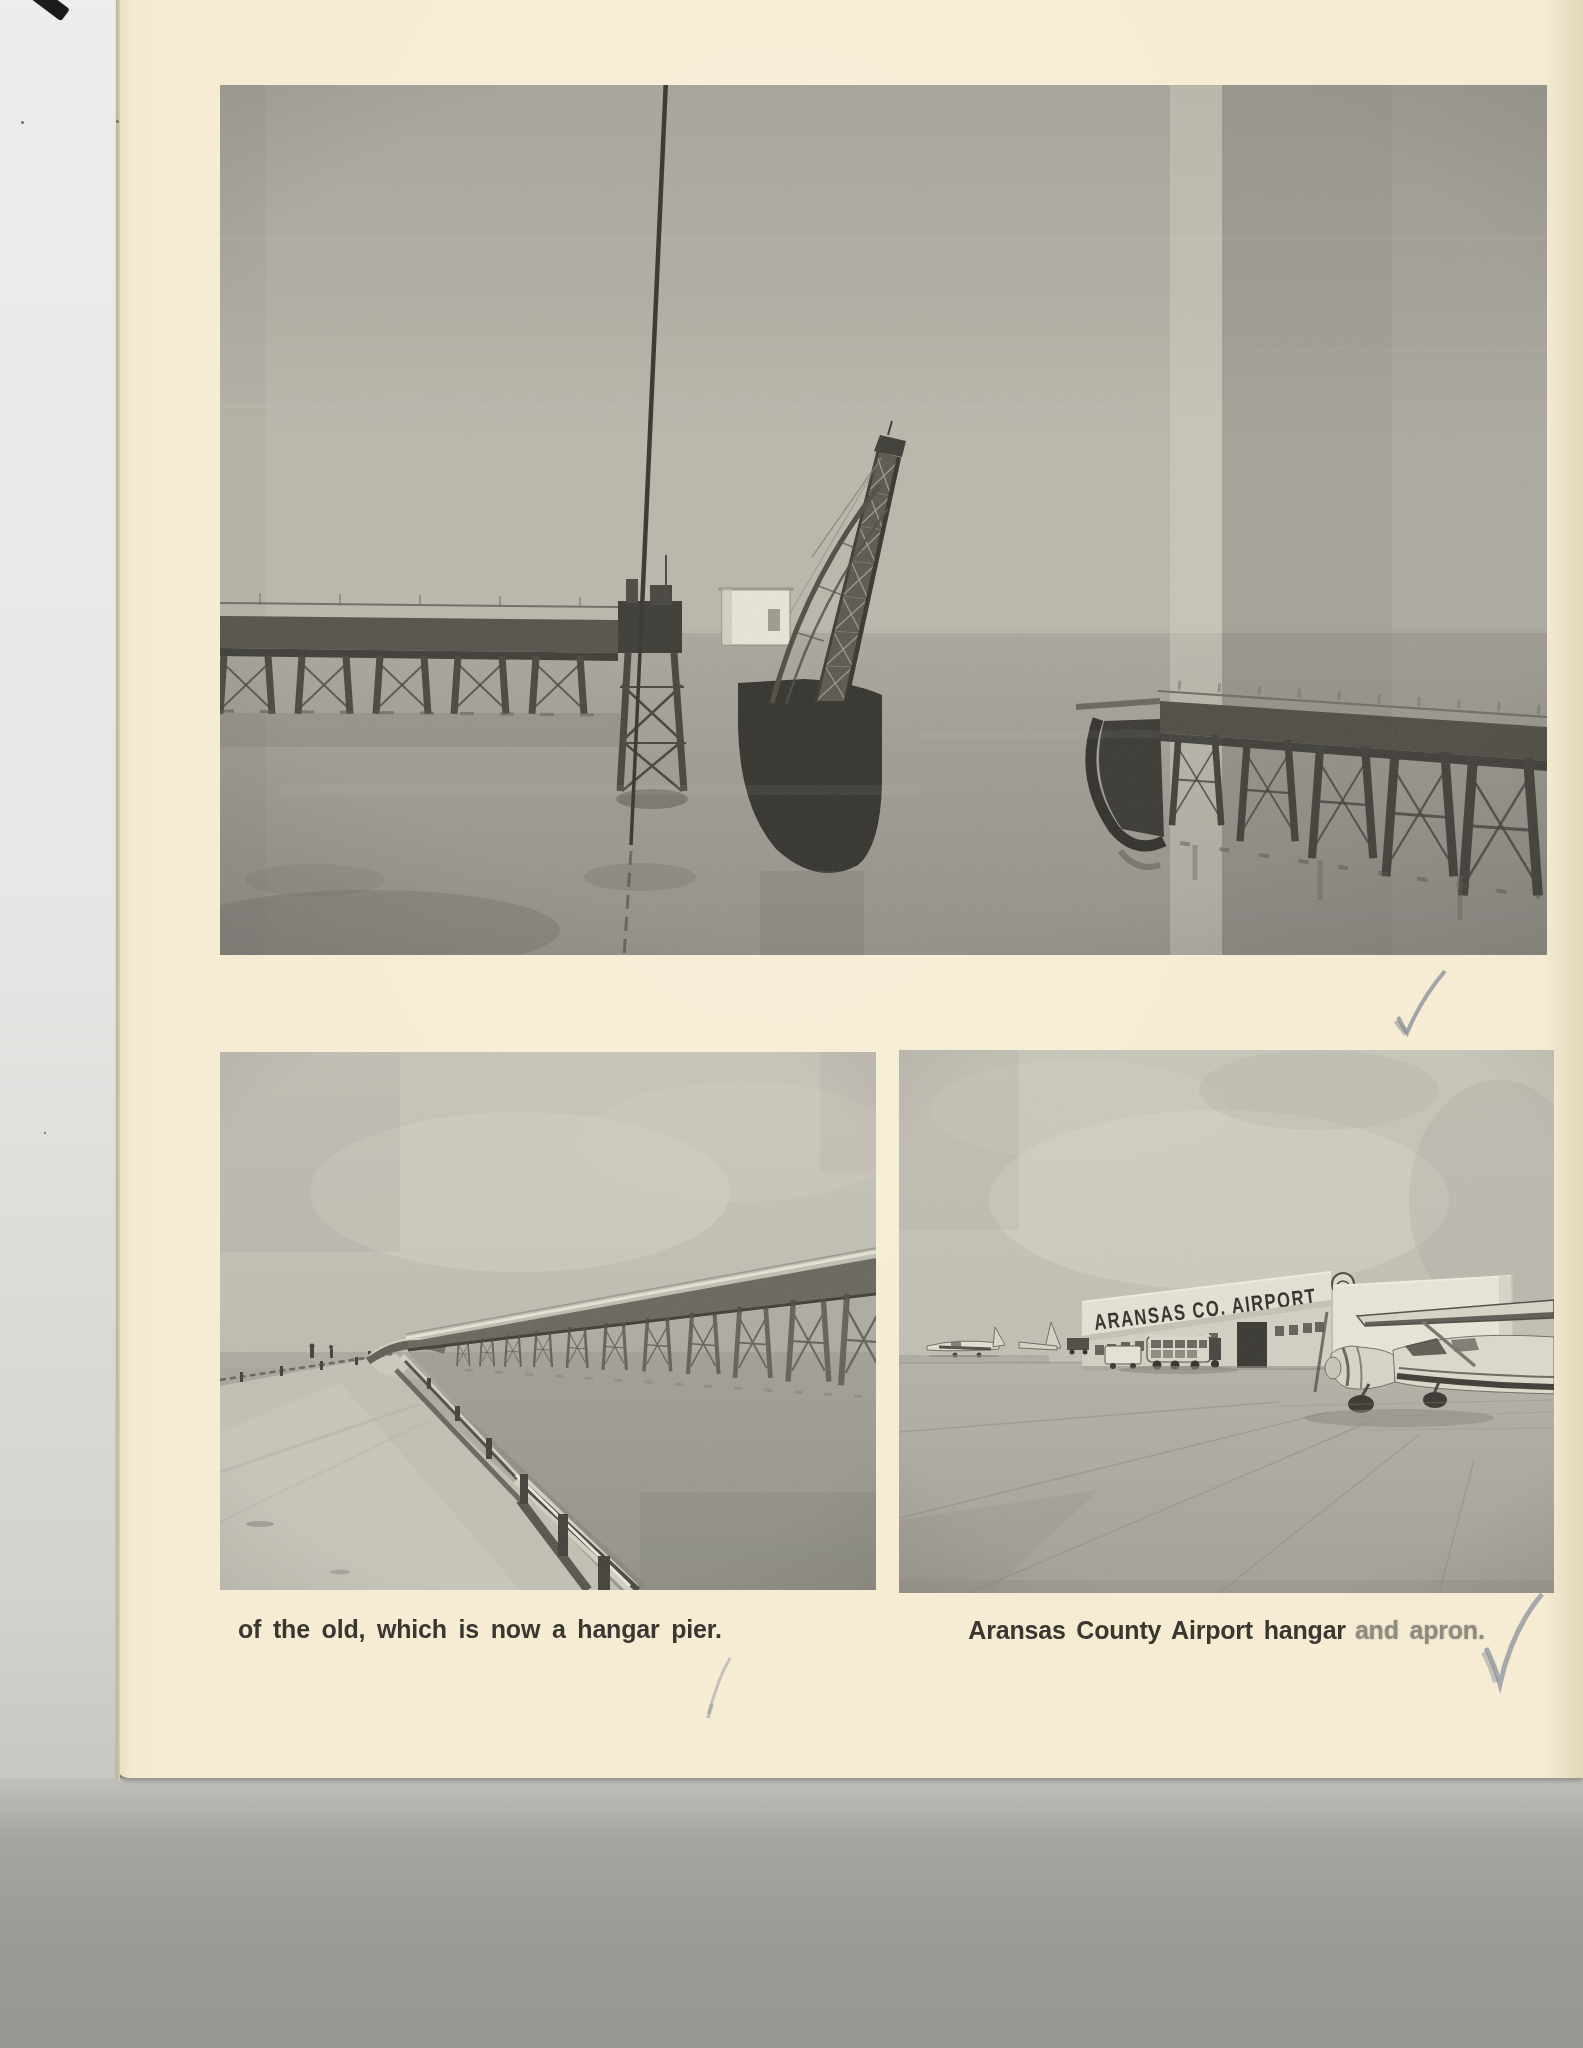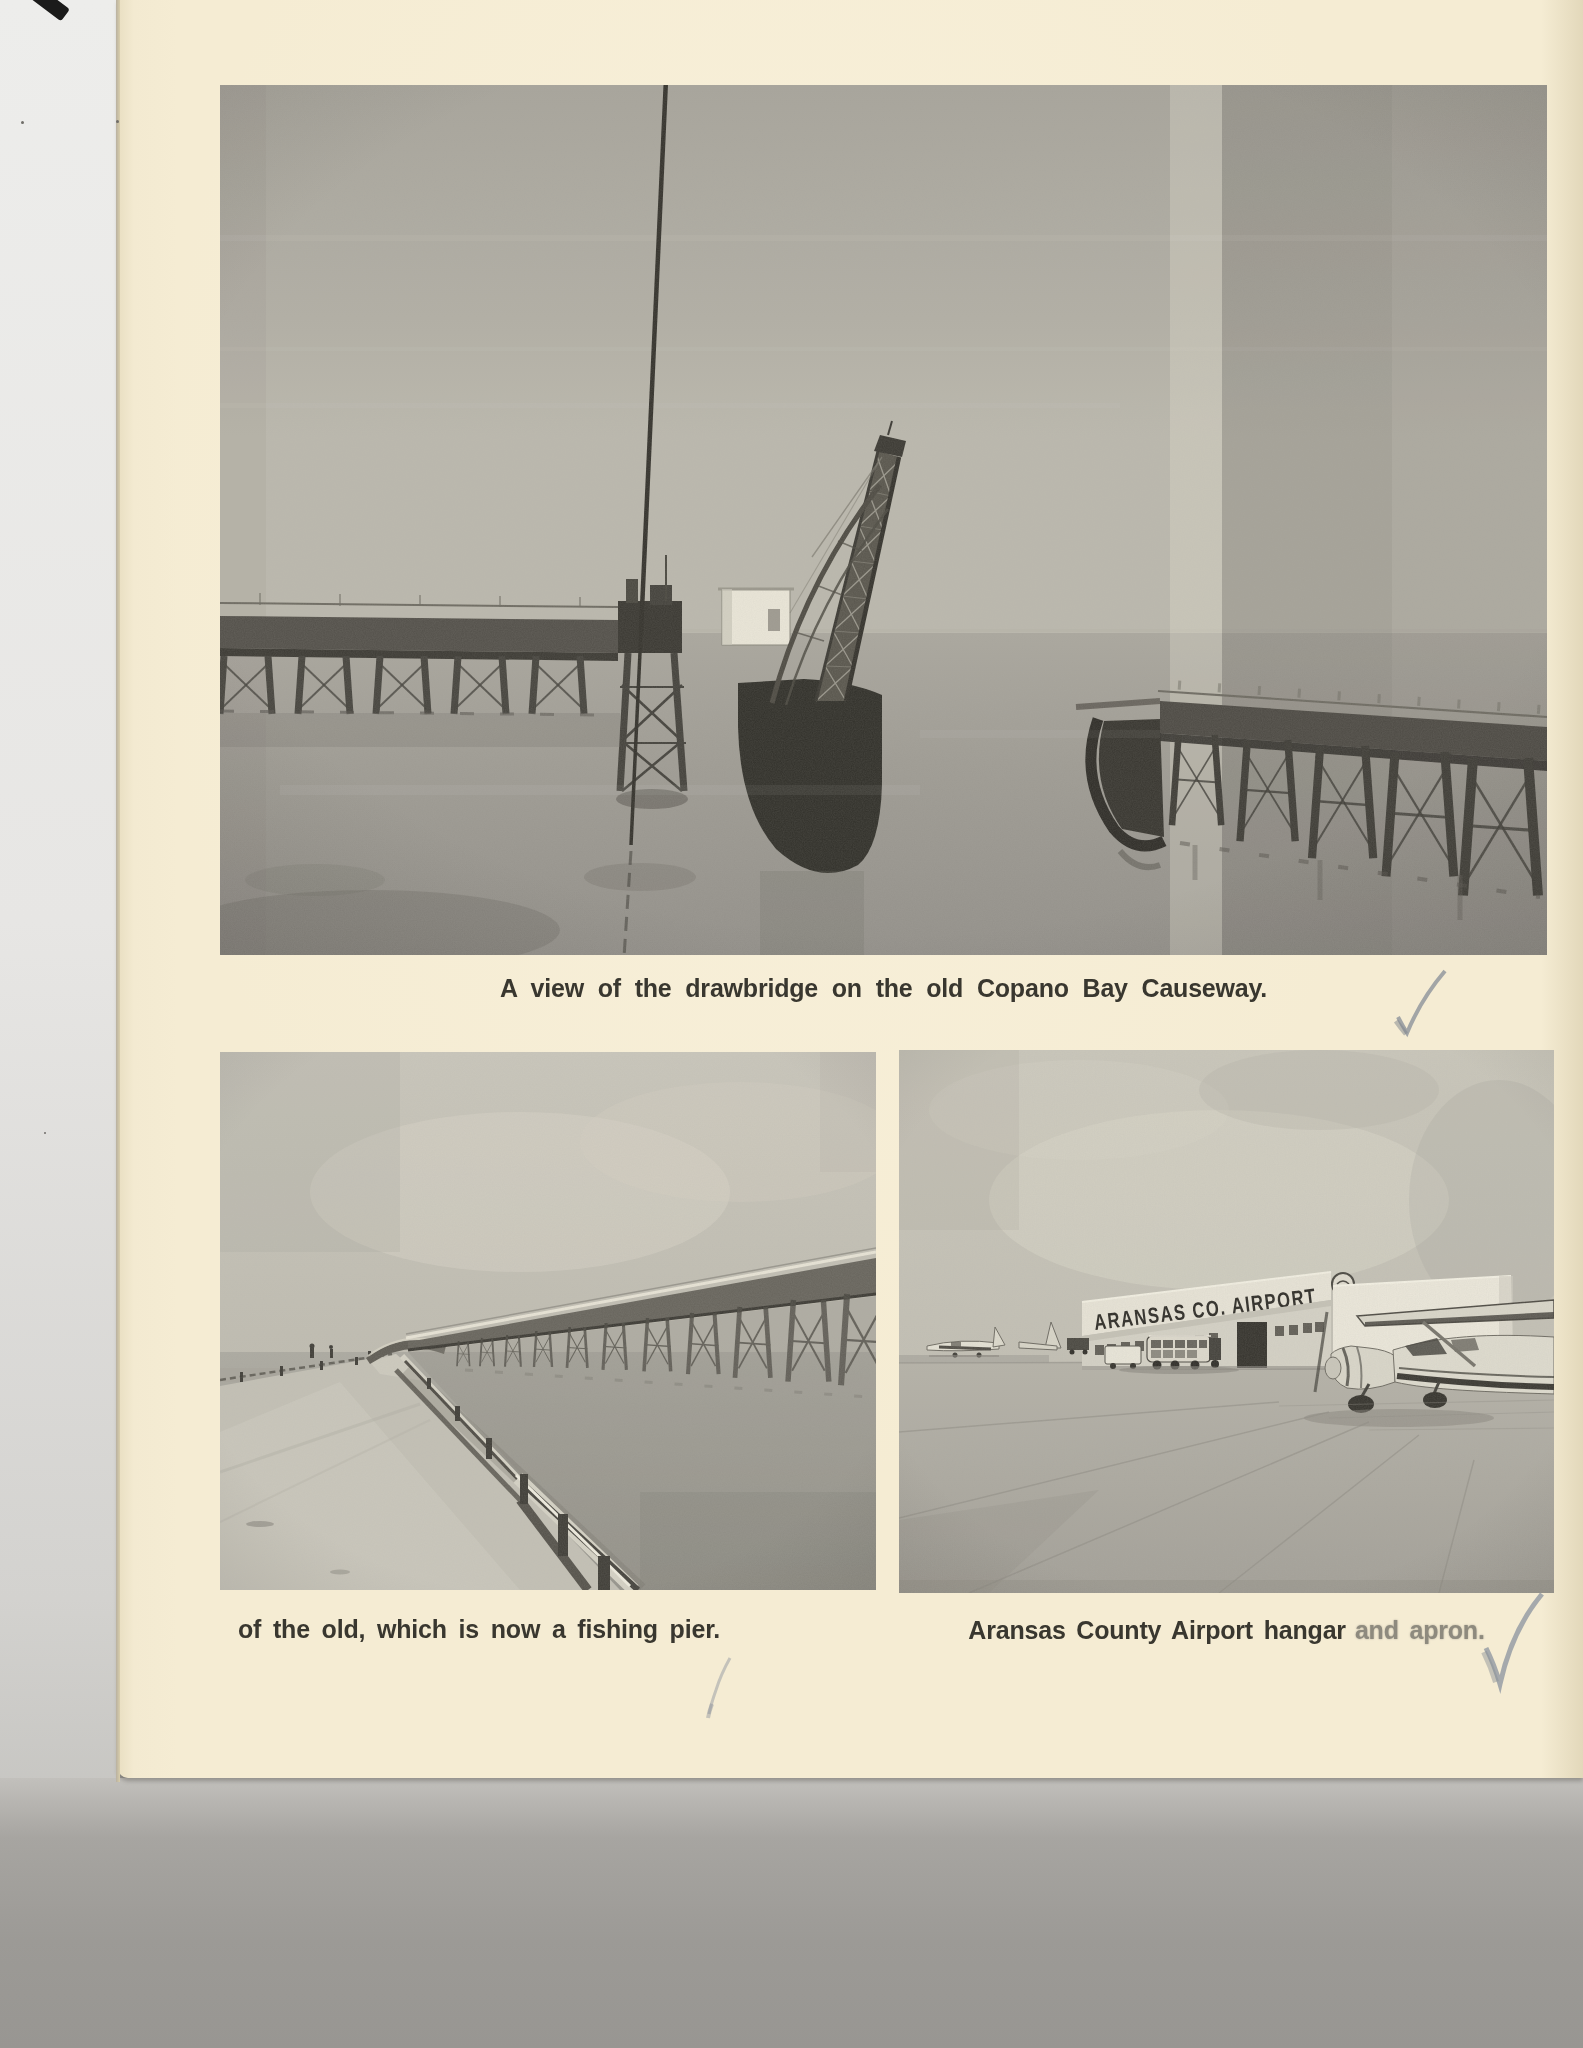--- a/index.html
+++ b/index.html
@@ -450,24 +450,23 @@
           <path d="M470,380 L655,378"></path>
     </g>
     <polygon points="0,470 200,440 90,543 0,543" fill="#8e8b83" opacity=".25"></polygon>
     <rect x="0" y="530" width="655" height="13" fill="#8a877f" opacity=".3"></rect>
 
     <rect x="0" y="0" width="655" height="543" fill="url(#p3vig)"></rect>
     <rect x="0" y="0" width="655" height="543" filter="url(#p3grain)"></rect>
   </svg>
   </div>
 
-  <div class="caption" id="caption-drawbridge">A view of the drawbridge on the old Copano Bay Causeway.</div>
 
   <div class="caption" id="caption-causeway">
-    <div class="line2">of the old, which is now a fishing pier.</div>
+    <div class="line2">of the old, which is now a hangar pier.</div>
   </div>
 
   <div class="caption" id="caption-airport">
     <span>Aransas County Airport hangar</span><span class="faded">and apron.</span>
   </div>
 
   <svg class="checkmark" style="left:1380px;top:955px;" width="80" height="90" viewBox="0 0 80 90">
     <path d="M18,62 q4,8 9,16 q14,-34 38,-62" stroke="#8d939b" stroke-width="4" fill="none" opacity=".8"></path>
     <path d="M16,66 q5,7 10,13" stroke="#7d838b" stroke-width="5" fill="none" opacity=".5"></path>
   </svg>

